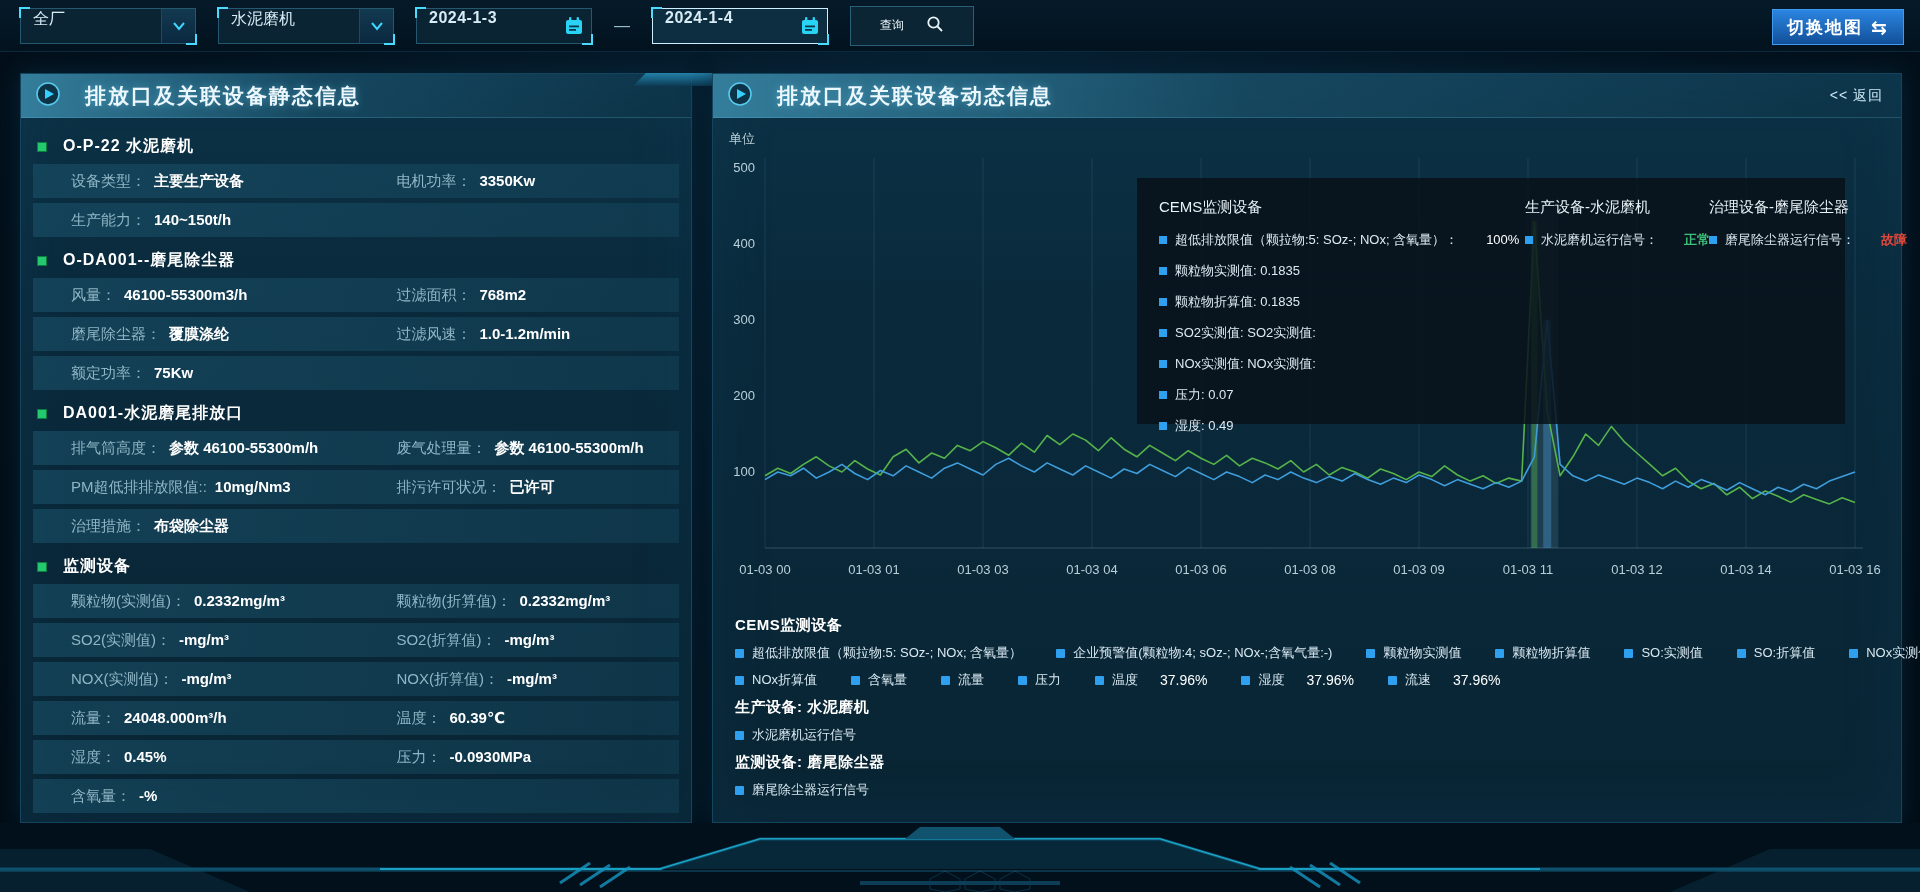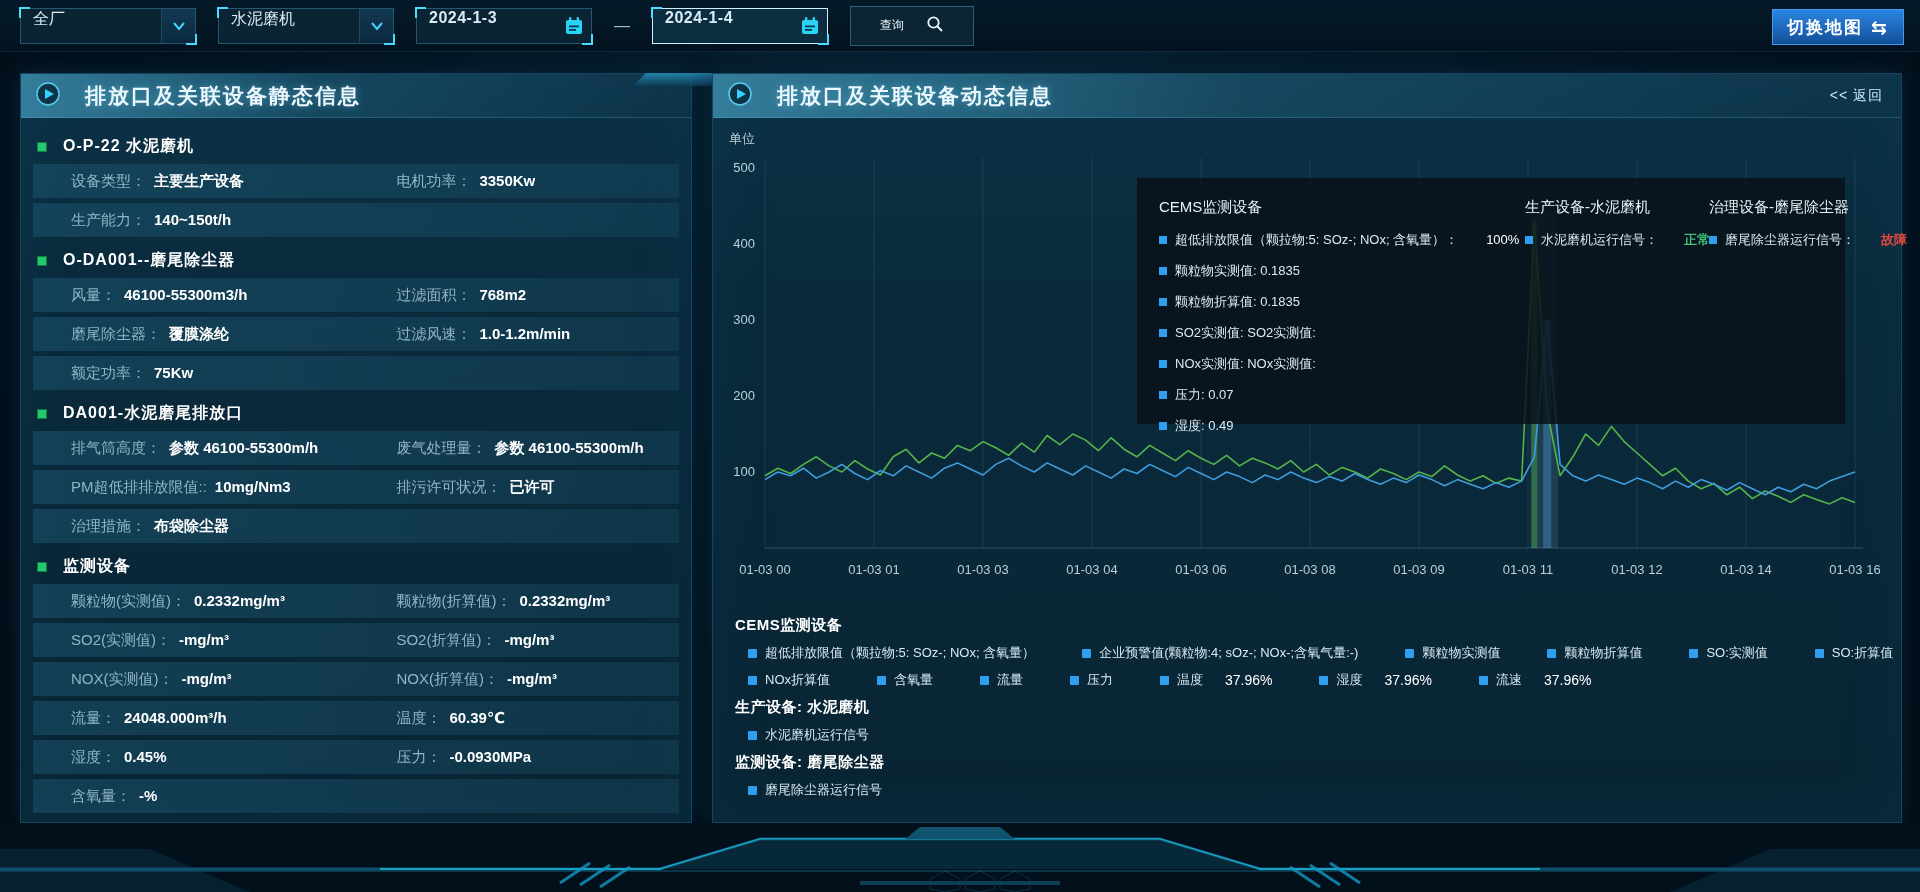--- a/index.html
+++ b/index.html
@@ -76,21 +76,21 @@
   .tt-title { color:#e8f2f7; font-size:15px; margin-bottom:14px; }
   .tt-item { display:flex; align-items:baseline; color:#dceaf2; font-size:13px; margin-bottom:13px; white-space:nowrap; }
   .tt-sq { width:8px; height:8px; background:#2f9ff0; margin-right:8px; flex:0 0 auto; align-self:center; }
   .tt-val { margin-left:28px; color:#fff; }
   .tt-status { margin-left:26px; font-weight:bold; }
 
   
   .legend { padding:2px 22px 0 22px; }
   .lg-title { color:#ffffff; font-size:15px; font-weight:bold; margin:8px 0 4px 0; letter-spacing:.5px; }
   .lg-row { display:flex; flex-wrap:nowrap; align-items:center; margin:9px 0; }
-  .lg-item { display:flex; align-items:center; margin-right:34px; cursor:pointer; white-space:nowrap;margin-left:13px; }
+  .lg-item { display:flex; align-items:center; margin-right:34px; cursor:pointer; white-space:nowrap; }
   .lg-sq { width:9px; height:9px; background:#2f9ff0; border-radius:1px; margin-right:8px; }
   .lg-lbl { color:#d9e9f2; font-size:13px; }
   .lg-val { color:#ffffff; font-size:14px; margin-left:22px; }
 
   
   .deco { position:absolute; left:0; bottom:0; }
 </style>
 </head>
 <body>
 

